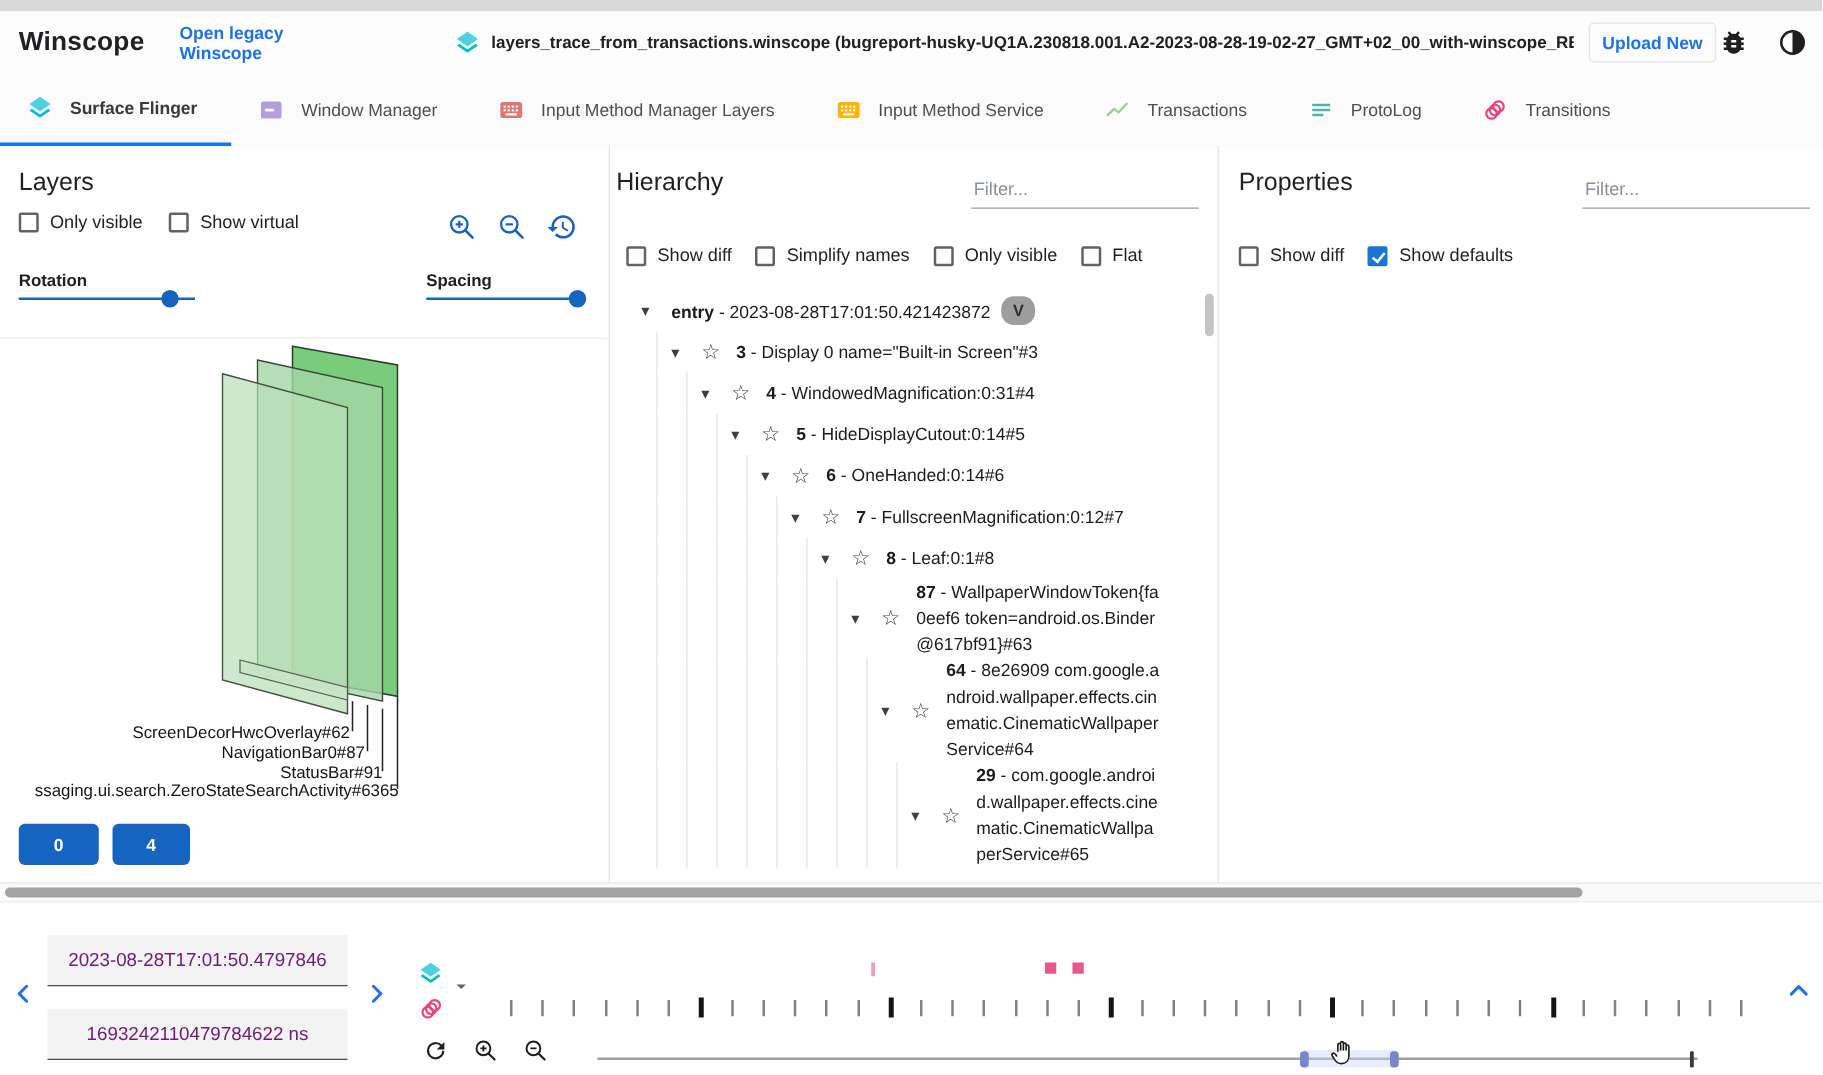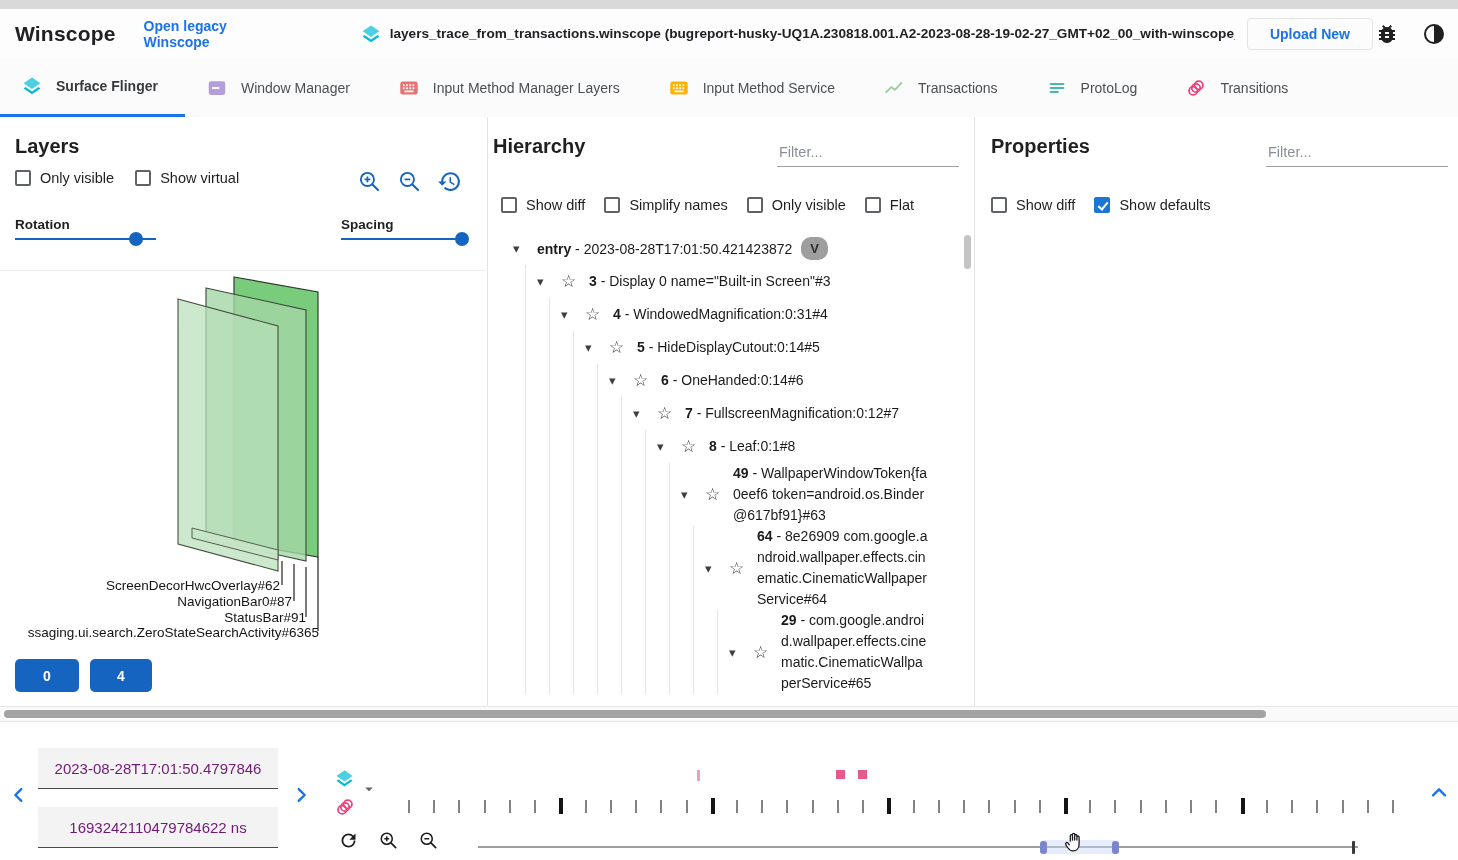--- a/index.html
+++ b/index.html
@@ -8,36 +8,36 @@
   
   .top-strip{position:absolute;left:0;top:0;width:1458px;height:9px;background:#d9d9d9;}
   .header{position:absolute;left:0;top:9px;width:1458px;height:49px;background:#fdfdfd;
           display:flex;align-items:center;justify-content:flex-end;}
   .app-title{font-size:21px;font-weight:bold;margin-left:15px;letter-spacing:.2px;}
   .legacy-link{font-size:14px;font-weight:bold;color:#1a73e8;margin-left:28px;cursor:pointer;}
   .file-row{display:flex;align-items:center;margin-left:75px;min-width:0;}
   .file-name{font-size:13.6px;font-weight:bold;color:#202124;margin-left:8px;white-space:nowrap;
              max-width:920px;overflow:hidden;}
   .upload-btn{margin-left:12px;border:1px solid #e4e4e4;border-radius:4px;background:#fcfcfc;
-              color:#1a73e8;font-weight:bold;font-size:14px;padding:7px 22px;white-space:nowrap;cursor:pointer;}
+              color:#1a73e8;font-weight:bold;font-size:14px;padding:7px 10px;white-space:nowrap;cursor:pointer;}
   .hdr-icon{width:24px;height:24px;flex:0 0 auto;cursor:pointer;}
   .hdr-icon svg{width:100%;height:100%;}
   
   .tabbar{position:absolute;left:0;top:58px;width:1458px;height:59px;background:#fbfbfb;
           border-bottom:1px solid #e0e0e0;display:flex;overflow:hidden;}
   .tab{display:flex;align-items:center;padding:0 27px 0 21px;cursor:pointer;flex:0 0 auto;}
   .tab-icon{width:22px;height:22px;margin-right:13px;}
   .tab-icon svg{width:100%;height:100%;}
   .tab-label{font-size:14px;color:#4b4f54;white-space:nowrap;}
   .tab.active{border-bottom:3px solid #1a73e8;}
   .tab.active .tab-label{color:#37393c;font-weight:bold;}
   
   .panel{position:absolute;top:117px;height:589px;box-sizing:border-box;background:#fff;}
   .panel.hier,.panel.props{border-left:1px solid #e3e3e3;}
-  .panel-title{position:absolute;font-size:20px;font-weight:bold;color:#1f1f1f;}
+  .panel-title{position:absolute;font-size:20px;font-weight:normal;color:#1f1f1f;}
   .chk{display:inline-flex;align-items:center;gap:9px;font-size:14.5px;color:#1f1f1f;cursor:pointer;white-space:nowrap;}
   .box{width:16px;height:16px;border:2px solid #5f6368;border-radius:2px;box-sizing:border-box;flex:0 0 auto;}
   .box.on{background:#1976d2;border-color:#1976d2;position:relative;}
   .box.on::after{content:"";position:absolute;left:4px;top:1px;width:4px;height:8px;
                  border:solid #fff;border-width:0 2px 2px 0;transform:rotate(40deg);}
   .filter-input{position:absolute;border:none;border-bottom:1px solid #9e9e9e;background:transparent;
                 font-size:14.5px;color:#202124;outline:none;padding:2px 2px 6px 2px;font-family:inherit;}
   .filter-input::placeholder{color:#8a9097;}
   
   .tool-icon{position:absolute;width:25px;height:25px;cursor:pointer;}
@@ -337,21 +337,21 @@
         <div class="tnode" style="padding-left: 193px;">
           <i class="guide" style="left: 37px;"></i>
           <i class="guide" style="left: 61px;"></i>
           <i class="guide" style="left: 85px;"></i>
           <i class="guide" style="left: 109px;"></i>
           <i class="guide" style="left: 133px;"></i>
           <i class="guide" style="left: 157px;"></i>
           <i class="guide" style="left: 181px;"></i>
           <span class="arrow">▾</span>
           <span class="star">☆</span>
-          <span class="ntext"><b>49</b> - WallpaperWindowToken{fa0eef6 token=android.os.Binder@617bf91}#63</span>
+          <span class="ntext"><b>87</b> - WallpaperWindowToken{fa0eef6 token=android.os.Binder@617bf91}#63</span>
         </div>
         <div class="tnode" style="padding-left: 217px;">
           <i class="guide" style="left: 37px;"></i>
           <i class="guide" style="left: 61px;"></i>
           <i class="guide" style="left: 85px;"></i>
           <i class="guide" style="left: 109px;"></i>
           <i class="guide" style="left: 133px;"></i>
           <i class="guide" style="left: 157px;"></i>
           <i class="guide" style="left: 181px;"></i>
           <i class="guide" style="left: 205px;"></i>

